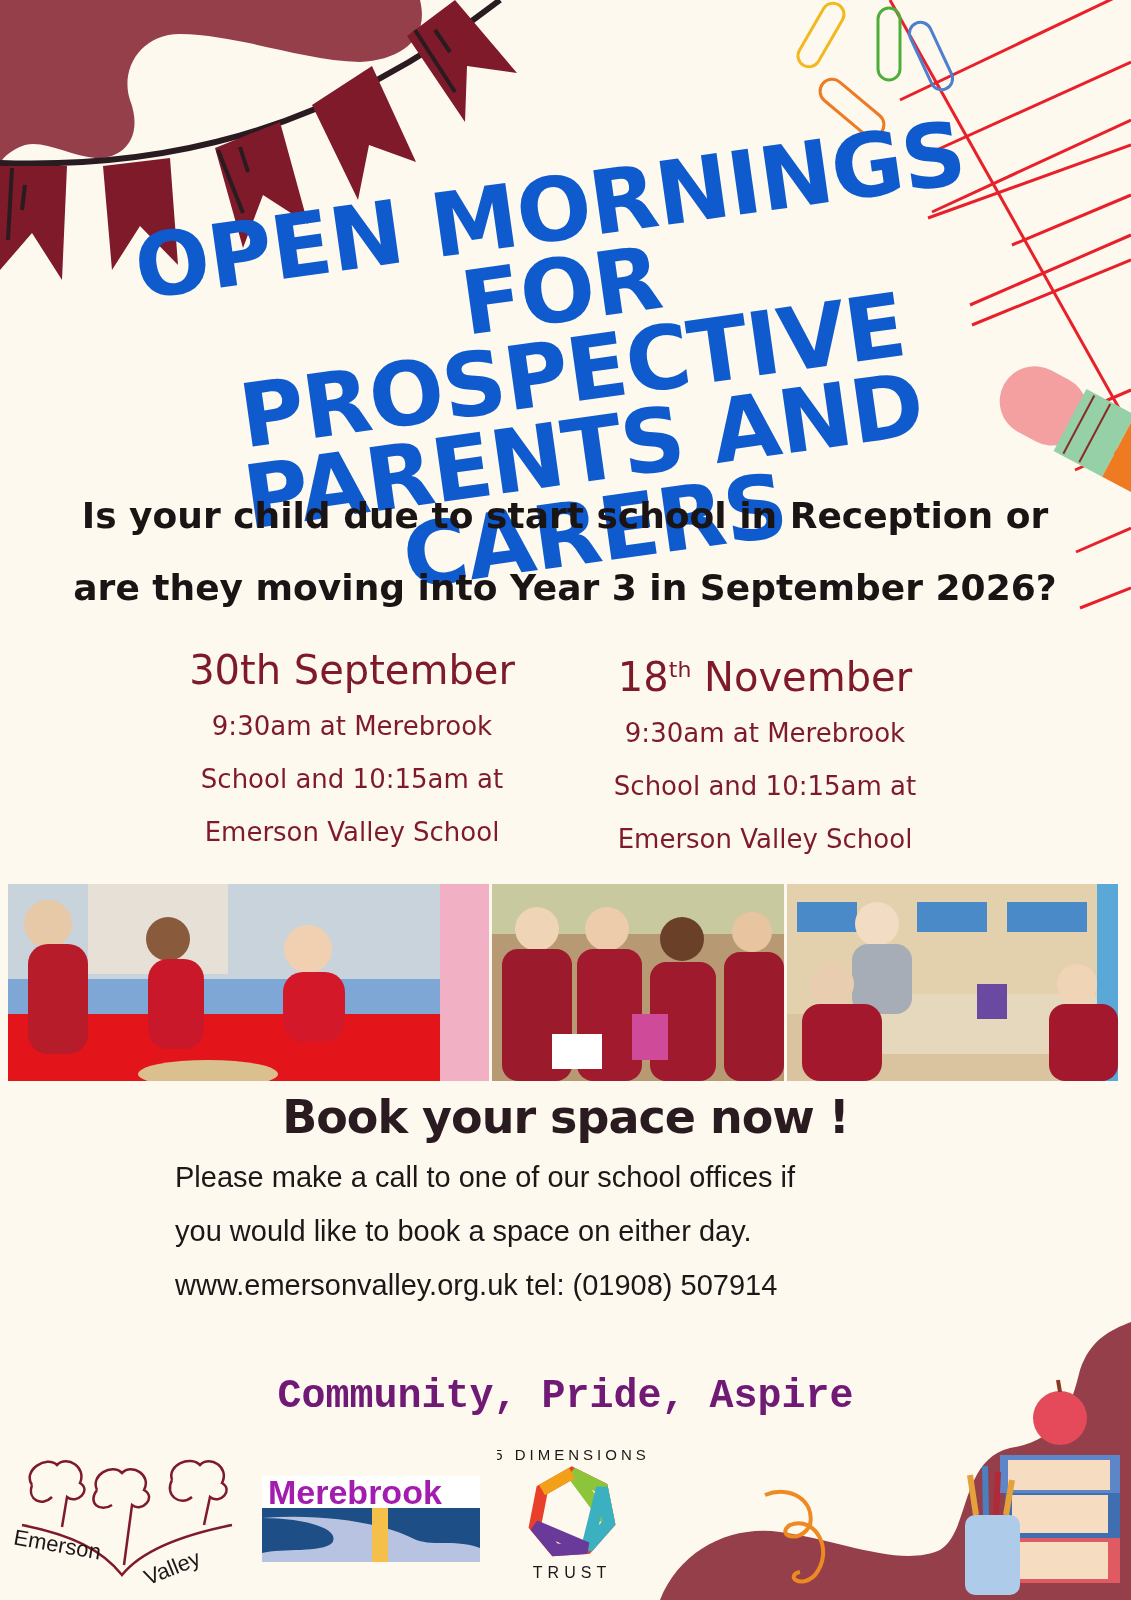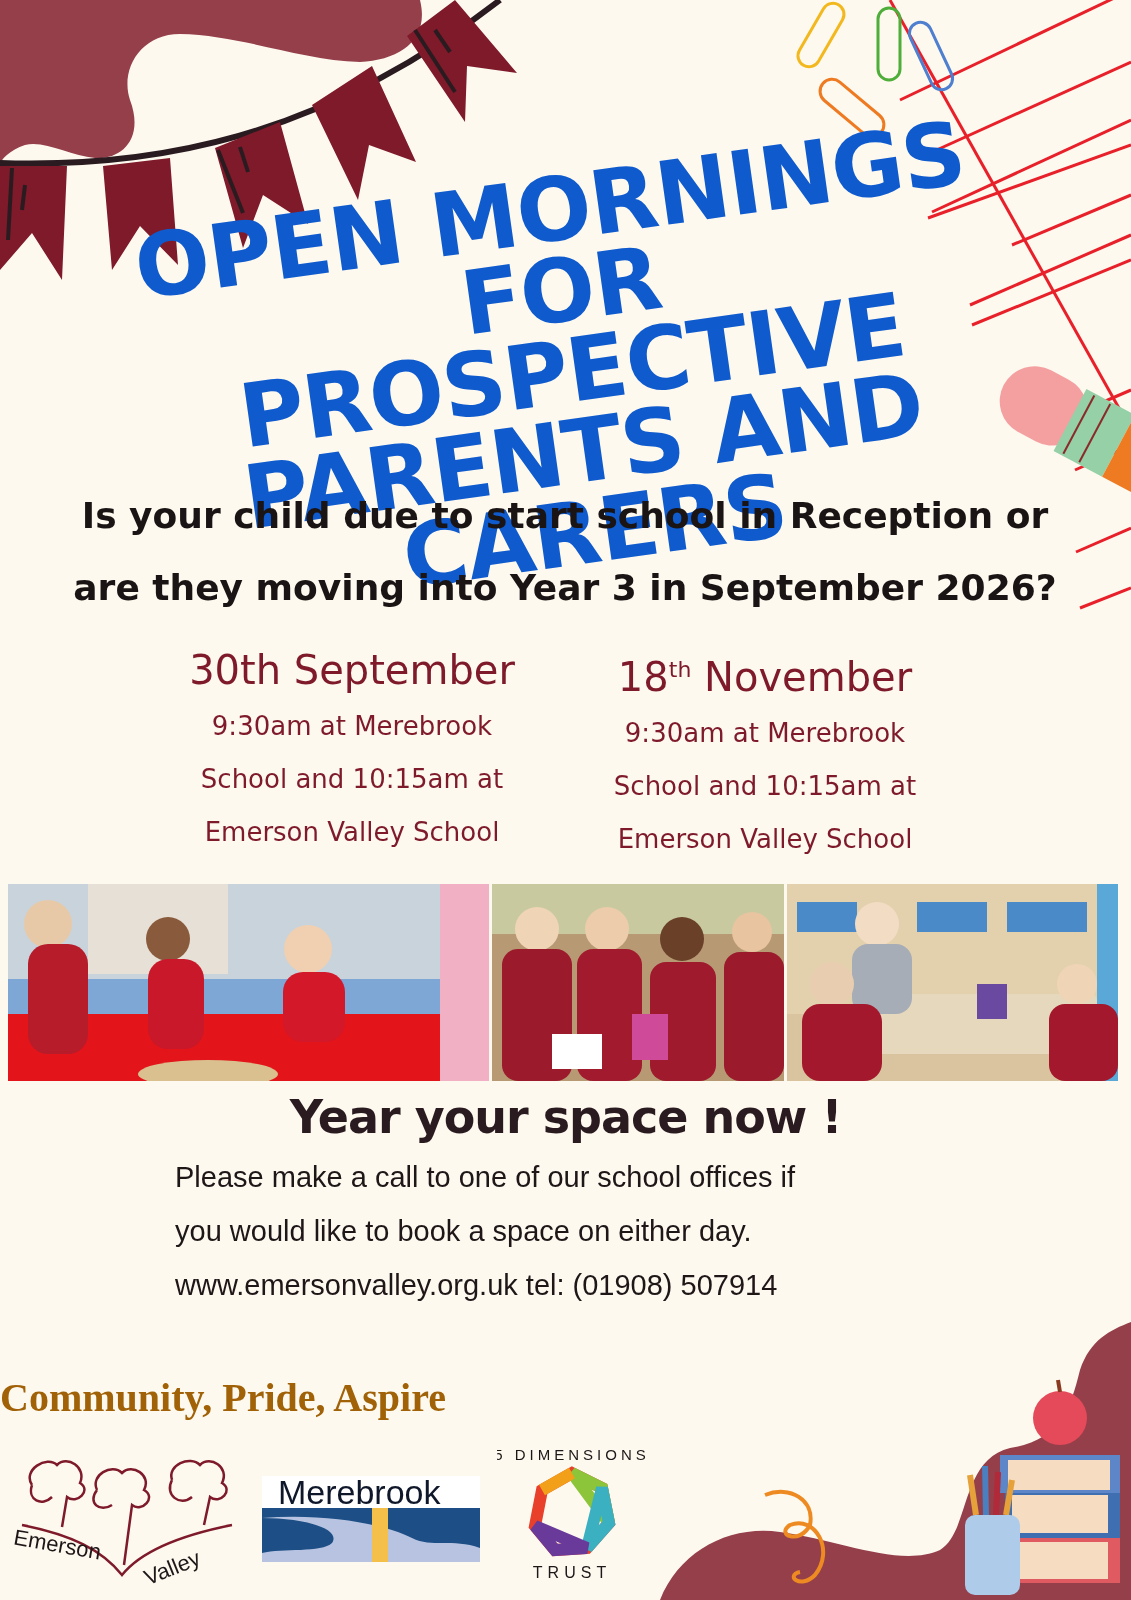--- a/index.html
+++ b/index.html
@@ -46,23 +46,23 @@
     position: absolute; left: 0; top: 1090px; width: 1131px; text-align: center;
     font-family: "DejaVu Sans", sans-serif; font-weight: bold; font-size: 46px;
     color: #2a1b20; letter-spacing: -1px;
   }
   .book-lines {
     position: absolute; left: 175px; top: 1150px; width: 820px;
     font-family: Liberation Sans, sans-serif; font-size: 29px; line-height: 54px;
     color: #1f1618;
   }
   .motto {
-    position: absolute; left: 0; top: 1374px; width: 1131px; text-align: left;
-    font-family: Liberation Serif, serif; font-weight: bold; font-size: 40px;
-    color: #a16207;
+    position: absolute; left: 0; top: 1374px; width: 1131px; text-align: center;
+    font-family: Liberation Mono, monospace; font-weight: bold; font-size: 40px;
+    color: #701a75;
   }
 </style>
 </head>
 <body>
 
 <svg class="abs" style="left:0;top:0" width="600" height="290" viewBox="0 0 600 290">
   <path d="M0,0 L420,0 C430,40 400,60 360,62 C300,60 240,35 180,34 C140,34 120,70 130,100 C145,140 120,160 95,158 C70,156 45,140 25,145 C10,150 0,160 0,165 Z" fill="#953f4a"></path>
   <path d="M0,163 C150,168 320,140 500,0" stroke="#2a1b20" stroke-width="6" fill="none"></path>
 
   <polygon points="0,166 67,166 62,280 32,233 0,270" fill="#7e1a2a"></polygon>
@@ -182,21 +182,21 @@
         <rect x="65" y="60" width="60" height="70" rx="16" fill="#a7adb6"></rect>
       <circle cx="45" cy="100" r="22" fill="#e8cdb0"></circle>
         <rect x="15" y="120" width="80" height="77" rx="18" fill="#a3182c"></rect>
       <circle cx="290" cy="100" r="20" fill="#f0d4b6"></circle>
         <rect x="262" y="120" width="69" height="77" rx="16" fill="#a3182c"></rect>
       <rect x="190" y="100" width="30" height="35" fill="#6a4aa0"></rect>
     </svg>
   </div>
 </div>
 
-<div class="book-title">Year your space now !</div>
+<div class="book-title">Book your space now !</div>
 <div class="book-lines">
   <div>Please make a call to one of our school offices if</div>
   <div>you would like to book a space on either day.</div>
   <div>www.emersonvalley.org.uk tel: (01908) 507914</div>
 </div>
 
 <div class="motto">Community, Pride, Aspire</div>
 
 <svg class="abs" style="left:640px;top:1300px" width="491" height="300" viewBox="0 0 491 300">
   <path d="M20,300 C40,250 90,225 140,232 C200,240 260,268 300,250 C330,232 320,160 370,148 C420,140 430,110 440,70 C450,40 470,30 491,22 L491,300 Z" fill="#953f4a"></path>
@@ -227,21 +227,21 @@
       <path d="M20,30 C10,15 35,0 45,10 C55,0 75,12 68,28 C80,35 65,50 55,42 L50,72 M40,42 C30,52 15,45 20,30"></path>
       <path d="M85,35 C78,20 100,8 110,18 C120,8 140,20 132,35 C145,42 130,58 120,50 L112,110 M100,50 C88,58 75,48 85,35"></path>
       <path d="M160,25 C155,10 178,0 188,10 C198,0 218,12 210,28 C222,35 208,50 198,42 L192,70 M180,42 C168,52 152,40 160,25"></path>
     </g>
     <text x="0" y="98" font-family="Liberation Sans, sans-serif" font-size="22" fill="#1f1618" transform="rotate(10 50 98)">Emerson</text>
     <text x="130" y="120" font-family="Liberation Sans, sans-serif" font-size="22" fill="#1f1618" transform="rotate(-22 160 110)">Valley</text>
   </svg>
 </div>
 
 <div class="abs" style="left:262px;top:1476px;width:218px;height:86px;background:#fff">
-  <div style="font-family:'Liberation Sans',sans-serif;font-weight:normal;font-size:34px;color:#0f172a;line-height:32px;padding-left:16px">Merebrook</div>
+  <div style="font-family:'Liberation Sans',sans-serif;font-weight:bold;font-size:34px;color:#a21caf;line-height:32px;padding-left:6px">Merebrook</div>
   <svg width="218" height="54" viewBox="0 0 218 54">
     <rect width="218" height="54" fill="#1d4f86"></rect>
     <path d="M0,10 C60,5 120,15 150,30 C170,40 190,30 218,40 L218,54 L0,54 Z" fill="#b7c3e0"></path>
     <path d="M0,10 C40,10 80,20 70,35 C60,45 20,40 0,45 Z" fill="#1d4f86"></path>
     <rect x="110" y="0" width="16" height="54" fill="#f5c04a"></rect>
   </svg>
 </div>
 
 <div class="abs" style="left:497px;top:1438px">
   <svg width="150" height="150" viewBox="0 0 150 150">

